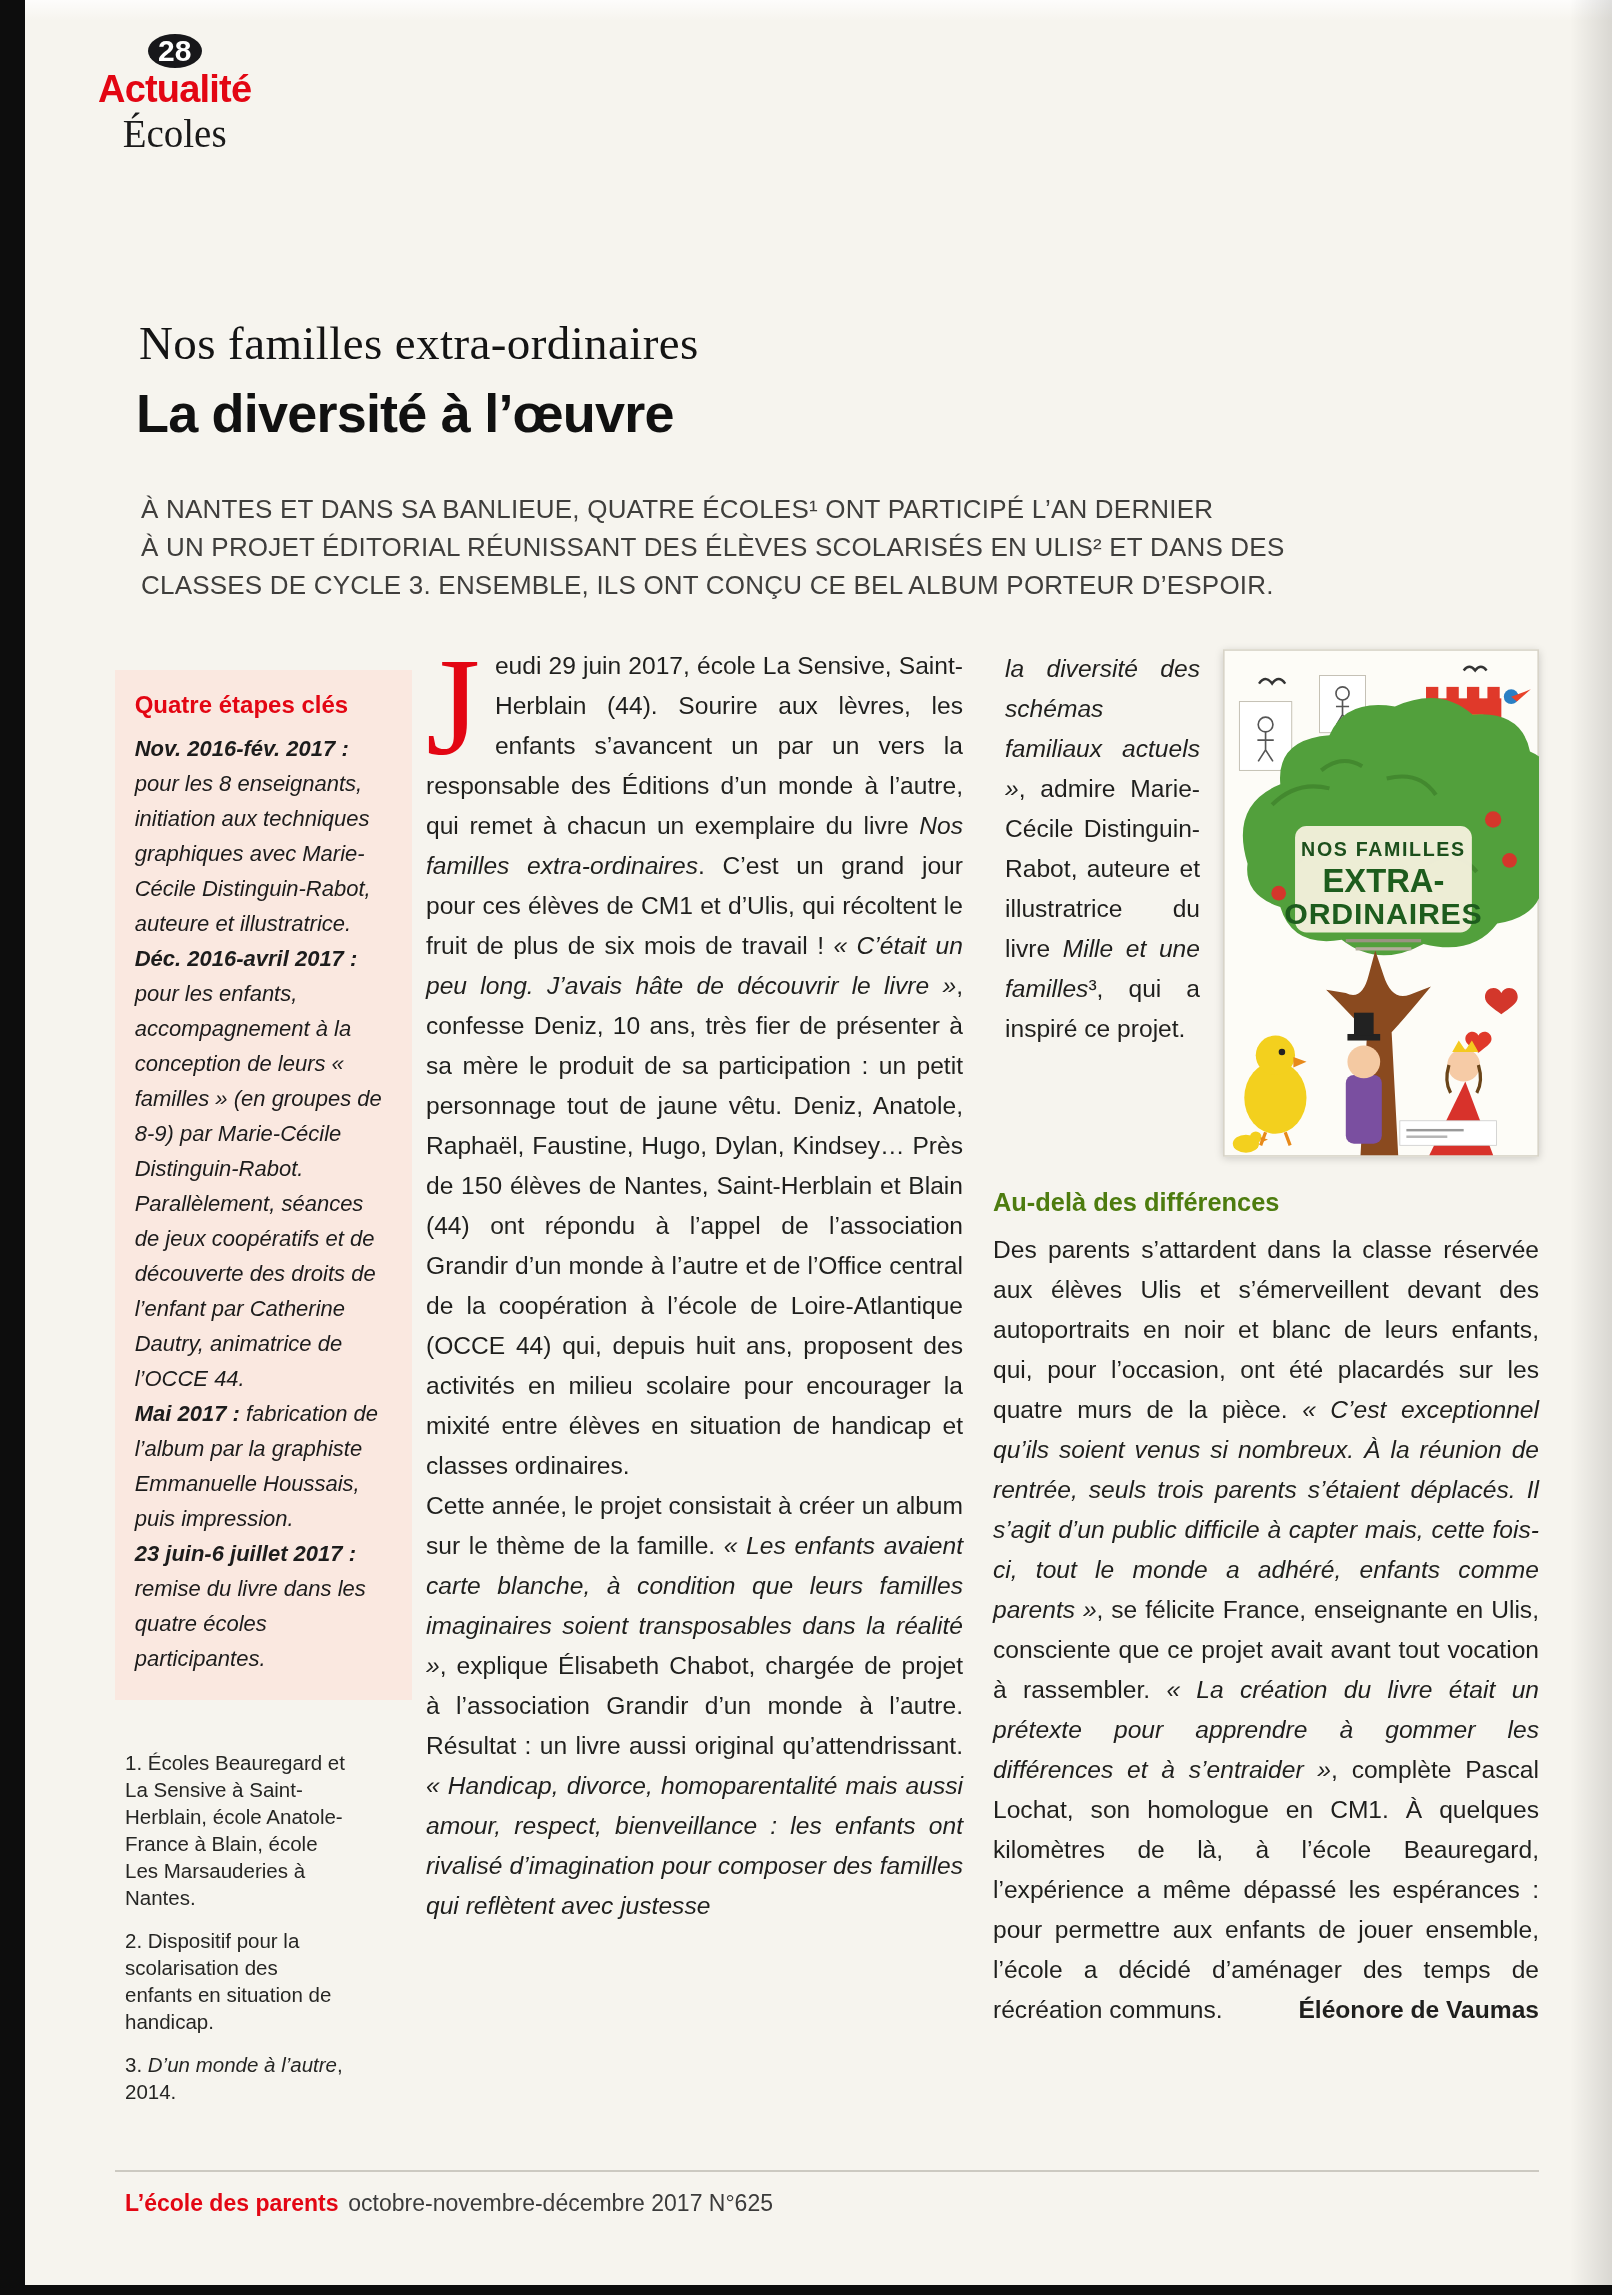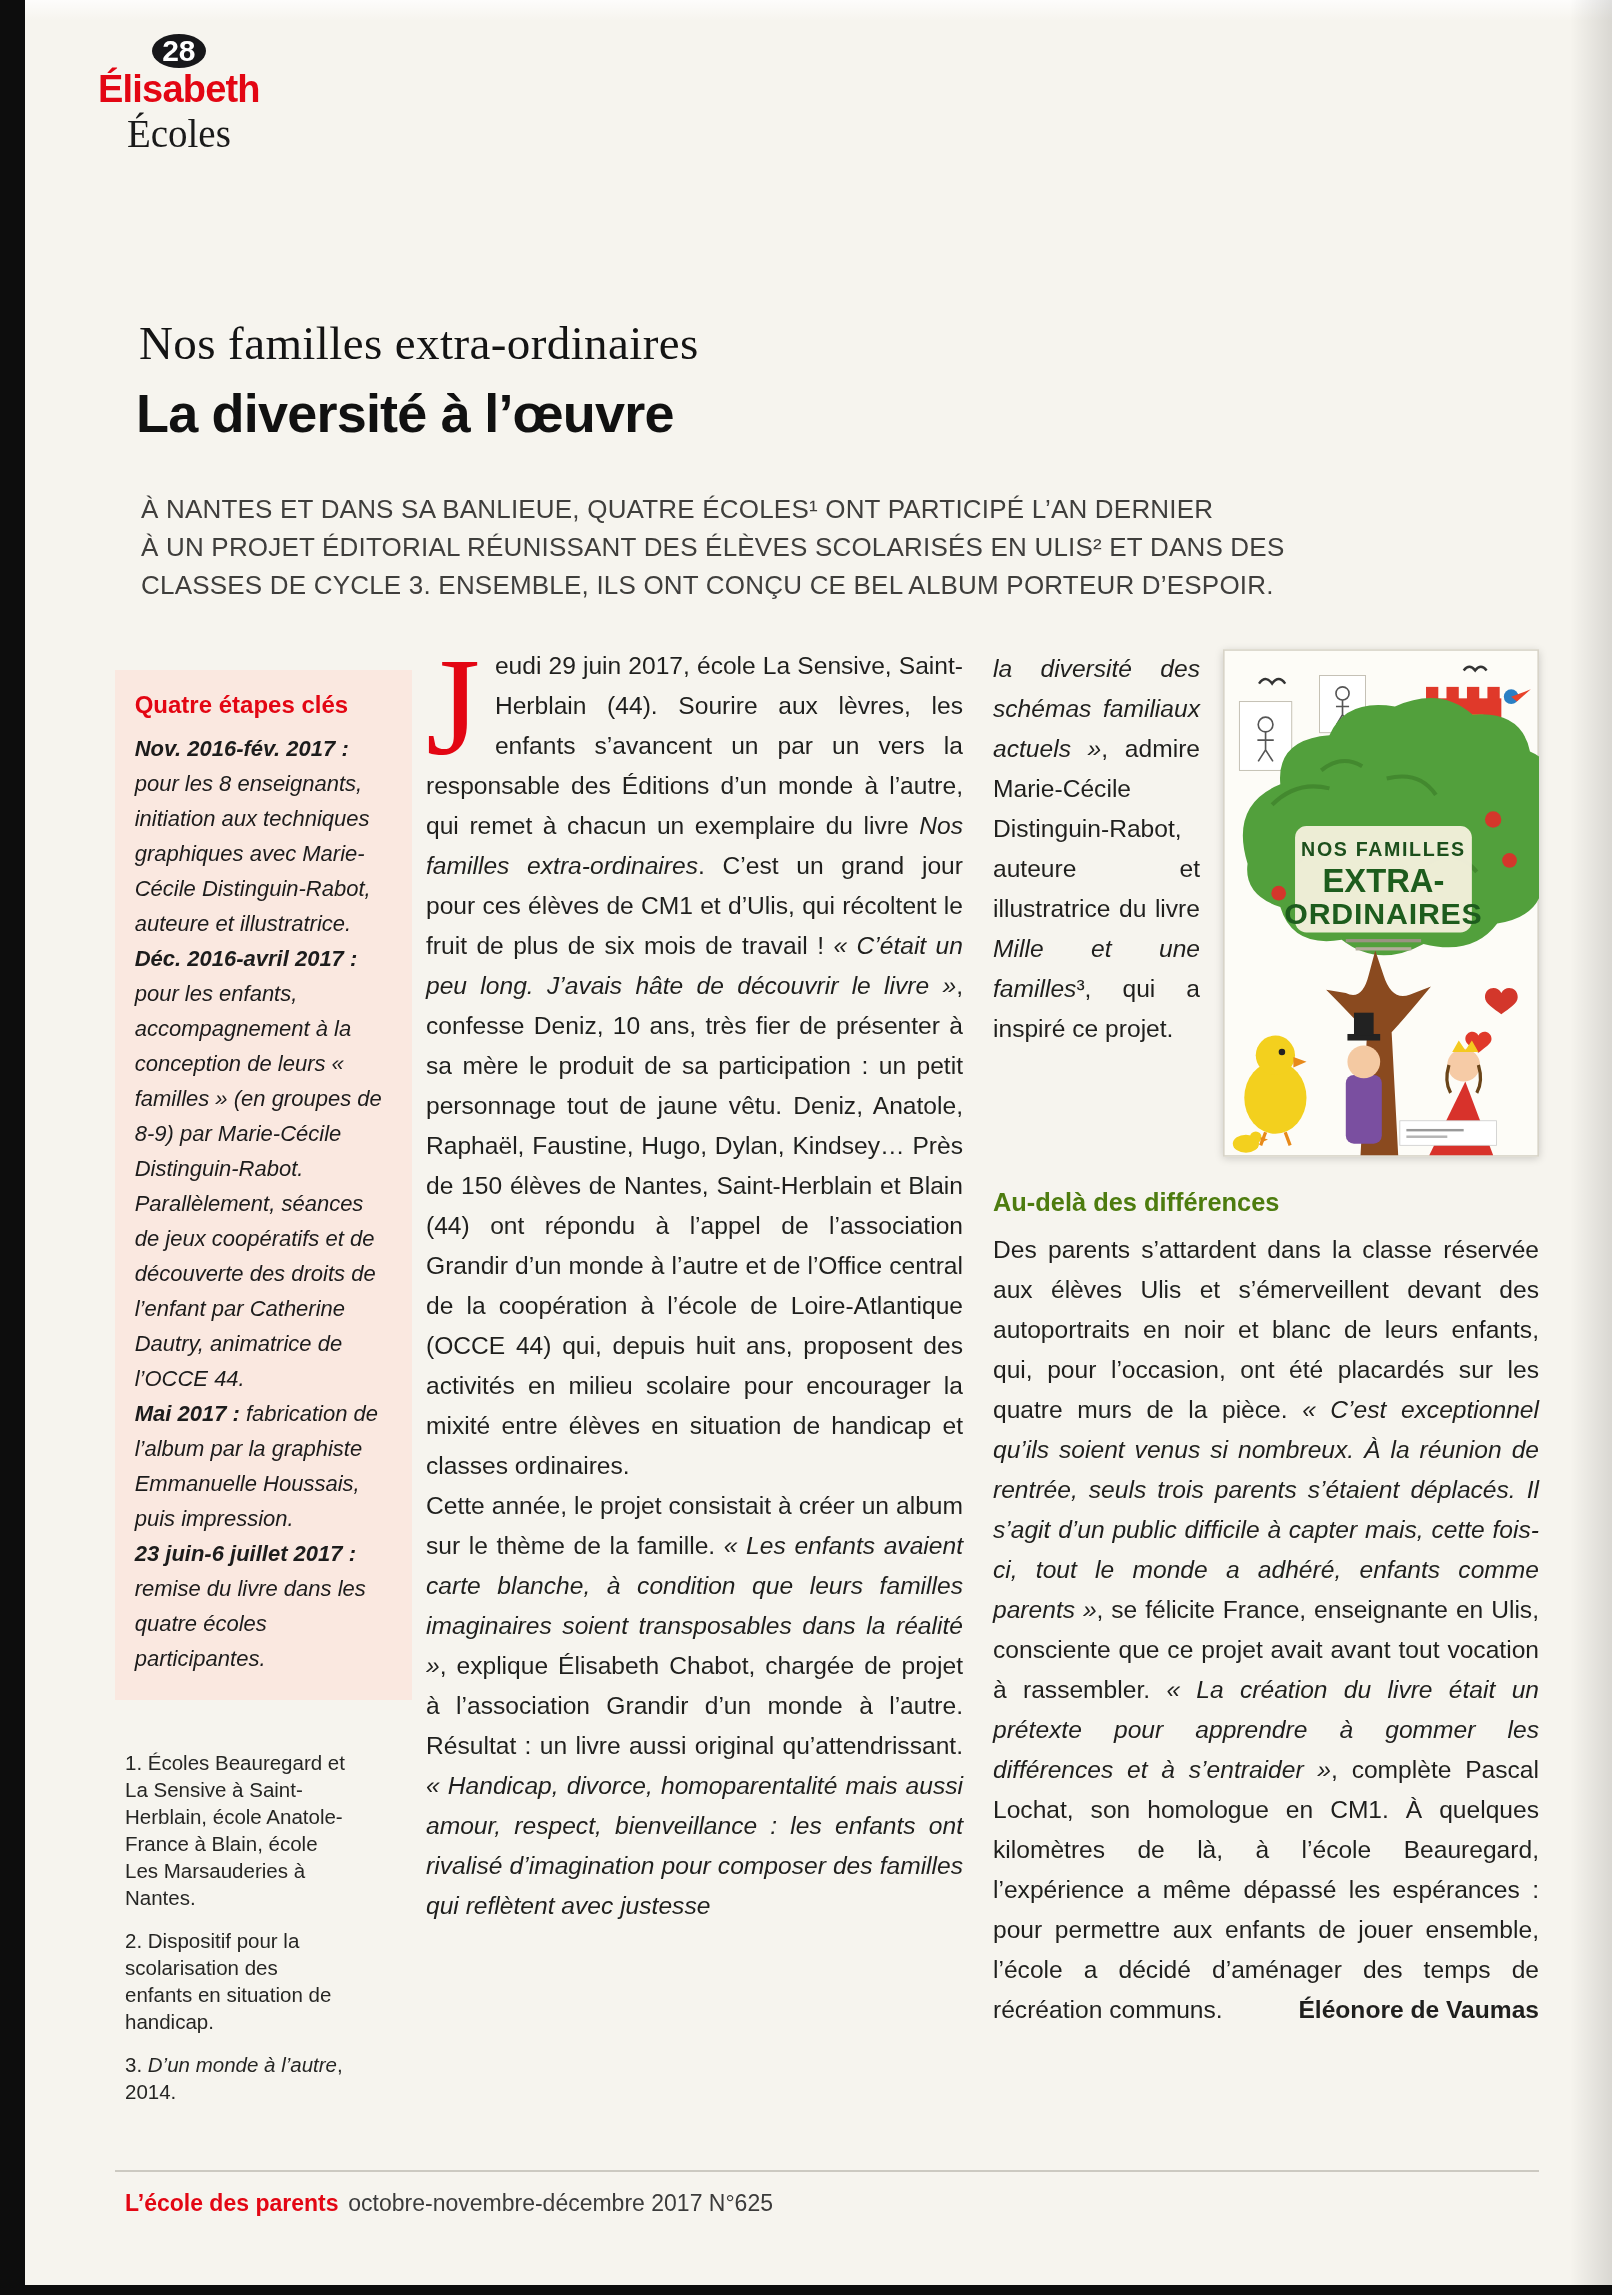--- a/index.html
+++ b/index.html
@@ -45,21 +45,21 @@
   .col-main { position:absolute; left:426px; top:646px; width:537px;
               font-size:24.6px; line-height:40px; text-align:justify; }
   .para { margin:0; }
   .dropcap { float:left; font-family:"Liberation Serif", serif; color:#e30613;
              font-size:139px; line-height:113px; padding:4.9px 14.8px 0 0; }
   .it { font-style:italic; }
 
   
   .col-right { position:absolute; left:993px; top:649px; width:546px; }
   .right-top { display:flex; align-items:flex-start; }
-  .right-top-text { width:207px; font-size:24.6px; line-height:40px; text-align:justify; }
+  .right-top-text { width:207px; font-size:24.6px; line-height:40px; text-align:justify;margin-left:12px; }
   .book-cover { margin-left:23px; width:316px; height:508px;
                 box-shadow:0 1.6px 8.2px rgba(0,0,0,0.18); background:#fdfcf7; }
   .right-heading { font-size:25.4px; font-weight:700; margin:31px 0 13px 0; color:#4d7c0f; }
   .right-body { font-size:24.6px; line-height:40px; text-align:justify; margin:0; }
   .author { float:right; font-weight:700; }
 
   
   .footer-rule { position:absolute; left:115px; top:2170px; width:1424px; height:1.6px; background:#ccc9c1; }
   .footer { position:absolute; left:125px; top:2190px; font-size:23px; color:#3b3b3b; }
   .footer-brand { color:#e30613; font-weight:700; margin-right:9.8px; }
@@ -72,21 +72,21 @@
 <div class="page">
 
   <div class="scan-top"></div>
   <div class="scan-left"></div>
   <div class="scan-bottom"></div>
   <div class="scan-right"></div>
 
   <div class="header">
     <div class="pagenum">28</div>
     <div class="hsep"></div>
-    <div class="section-label">Élisabeth</div>
+    <div class="section-label">Actualité</div>
     <div class="hsep"></div>
     <div class="section-sub">Écoles</div>
     <div class="hsep"></div>
   </div>
 
   <div class="kicker">Nos familles extra-ordinaires</div>
   <div class="title">La diversité à l’œuvre</div>
   <div class="standfirst">
     <div>À NANTES ET DANS SA BANLIEUE, QUATRE ÉCOLES¹ ONT PARTICIPÉ L’AN DERNIER</div>
     <div>À UN PROJET ÉDITORIAL RÉUNISSANT DES ÉLÈVES SCOLARISÉS EN ULIS² ET DANS DES</div>

